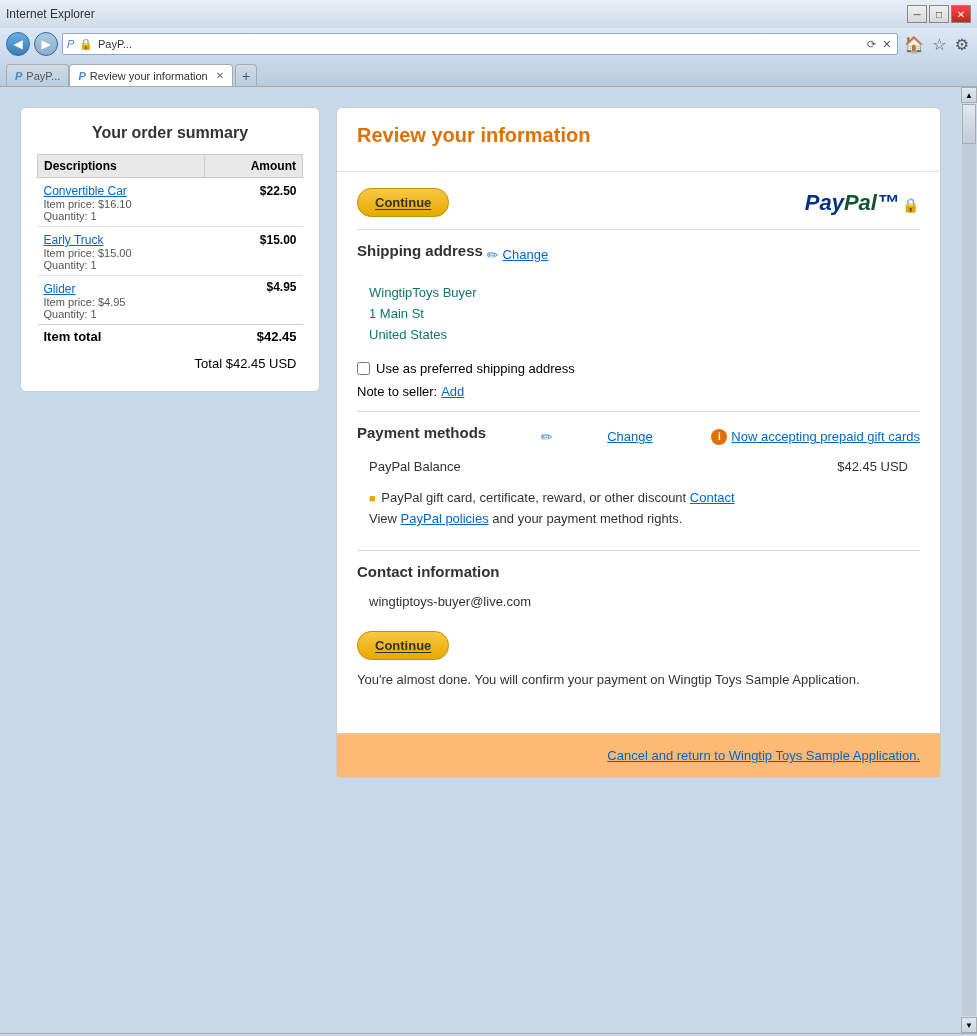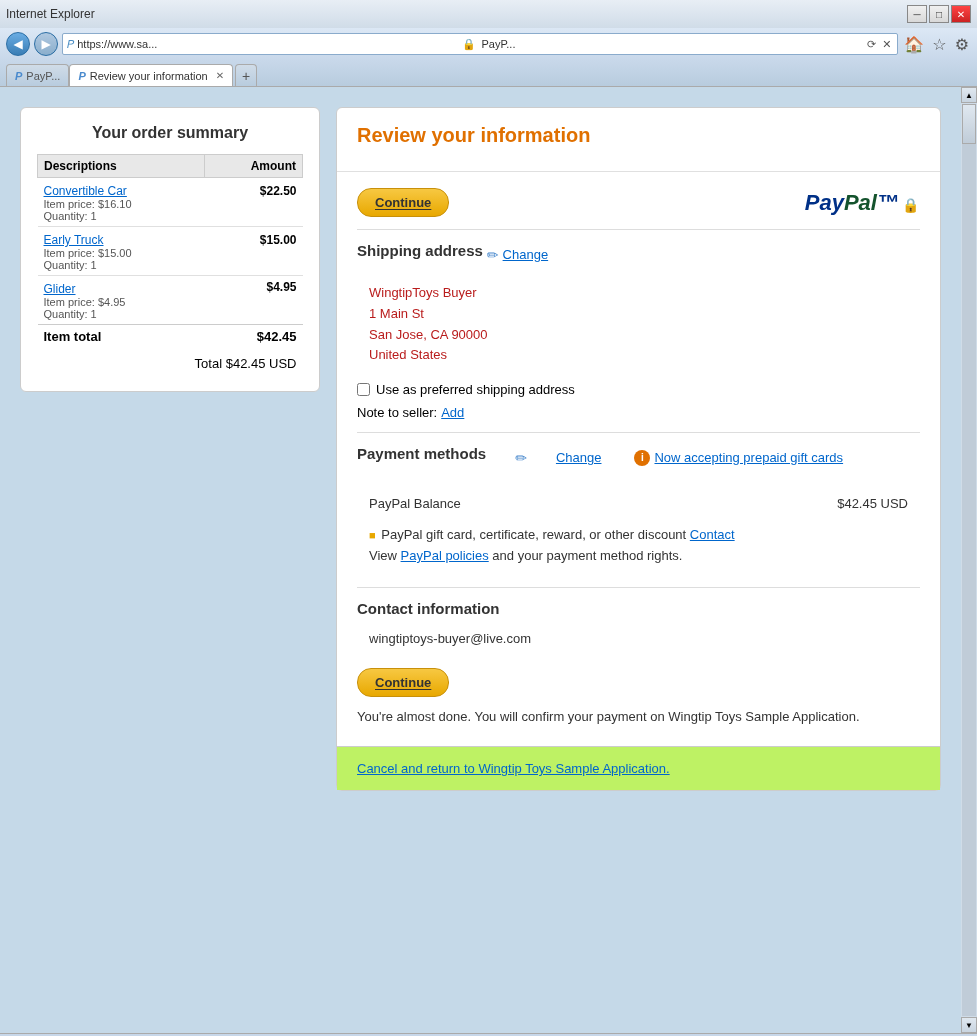--- a/index.html
+++ b/index.html
@@ -148,31 +148,31 @@
     .paypal-logo span { color: #14532d; }
     .paypal-lock { font-size: 14px; color: #555; }
 
     
     .section-title {
       font-size: 15px; font-weight: bold; color: #333; margin-bottom: 8px;
     }
     .edit-icon { color: #4a8acd; font-size: 14px; margin: 0 4px; cursor: pointer; }
     .change-link { color: #0066cc; text-decoration: underline; cursor: pointer; font-size: 13px; }
 
-    .address-block { padding: 8px 12px; color: #b91c1c; line-height: 1.6; font-size: 13px; }
+    .address-block { padding: 8px 12px; color: #0f766e; line-height: 1.6; font-size: 13px; }
 
     .checkbox-row { display: flex; align-items: center; gap: 6px; margin: 8px 0; font-size: 13px; }
     .checkbox-row input[type=checkbox] { width: 13px; height: 13px; }
 
     .note-row { display: flex; align-items: center; gap: 4px; font-size: 13px;
       margin-top: 4px; }
     .add-link { color: #0066cc; text-decoration: underline; cursor: pointer; }
 
     
-    .payment-header { display: flex; align-items: center; gap: 25px; margin-bottom: 20px; }
+    .payment-header { display: flex; align-items: center; gap: 25px; margin-bottom: 4px; justify-content: space-between; }
     .info-icon { width: 16px; height: 16px; border-radius: 50%; background: #e07000;
       color: white; font-size: 10px; font-weight: bold; display: inline-flex;
       align-items: center; justify-content: center; }
     .prepaid-link { color: #0066cc; text-decoration: underline; cursor: pointer; font-size: 13px; }
 
     .payment-row {
       display: flex; justify-content: space-between; align-items: center;
       padding: 6px 12px; font-size: 13px; color: #333;
     }
 
@@ -184,22 +184,22 @@
     
     .contact-section { margin-top: 4px; }
     .contact-email { padding: 6px 12px; font-size: 13px; color: #333; }
 
     
     .bottom-continue { margin-top: 16px; }
     .almost-done { font-size: 13px; color: #333; margin-top: 10px; line-height: 1.5; }
 
     
     .cancel-bar {
-      background: #bef264; padding: 14px 20px; border-top: 1px solid #ccc;
-      text-align: left; margin-top: 4px;
+      background: #fdba74; padding: 14px 20px; border-top: 1px solid #ccc;
+      text-align: right; margin-top: 28px;
     }
     .cancel-link { color: #0066cc; text-decoration: underline; cursor: pointer; font-size: 13px; }
 
     
     .status-bar {
       background: linear-gradient(to bottom, #c8d8ea, #b8ccde);
       height: 22px; border-top: 1px solid #aaa;
       display: flex; align-items: center; padding: 0 6px; font-size: 11px; color: #333;
     }
   </style>
@@ -216,21 +216,20 @@
       <div class="win-btn">□</div>
       <div class="win-btn close">✕</div>
     </div>
   </div>
 
   <div class="nav-bar">
     <div class="nav-btn">◀</div>
     <div class="nav-btn disabled">▶</div>
     <div class="address-bar">
       <span class="address-icon">𝑃</span>
-      <span class="address-text">https://www.sa...</span>
       <span class="addr-btn">🔒</span>
       <span class="address-text">PayP...</span>
       <div class="address-actions">
         <span class="addr-btn">⟳</span>
         <span class="addr-btn">✕</span>
       </div>
     </div>
     <span class="addr-btn" style="font-size:16px;">🏠</span>
     <span class="addr-btn" style="font-size:16px;">☆</span>
     <span class="addr-btn" style="font-size:16px;">⚙</span>
@@ -323,21 +322,20 @@
 
           <div>
             <div style="display:flex;align-items:center;margin-bottom:8px;">
               <span class="section-title">Shipping address</span>
               <span class="edit-icon">✏</span>
               <a class="change-link">Change</a>
             </div>
             <div class="address-block">
               <div>WingtipToys Buyer</div>
               <div>1 Main St</div>
-              <div>San Jose, CA 90000</div>
               <div>United States</div>
             </div>
             <div class="checkbox-row">
               <input type="checkbox" style="">
               <label>Use as preferred shipping address</label>
             </div>
             <div class="note-row">
               <span>Note to seller:</span>
               <a class="add-link">Add</a>
             </div>

